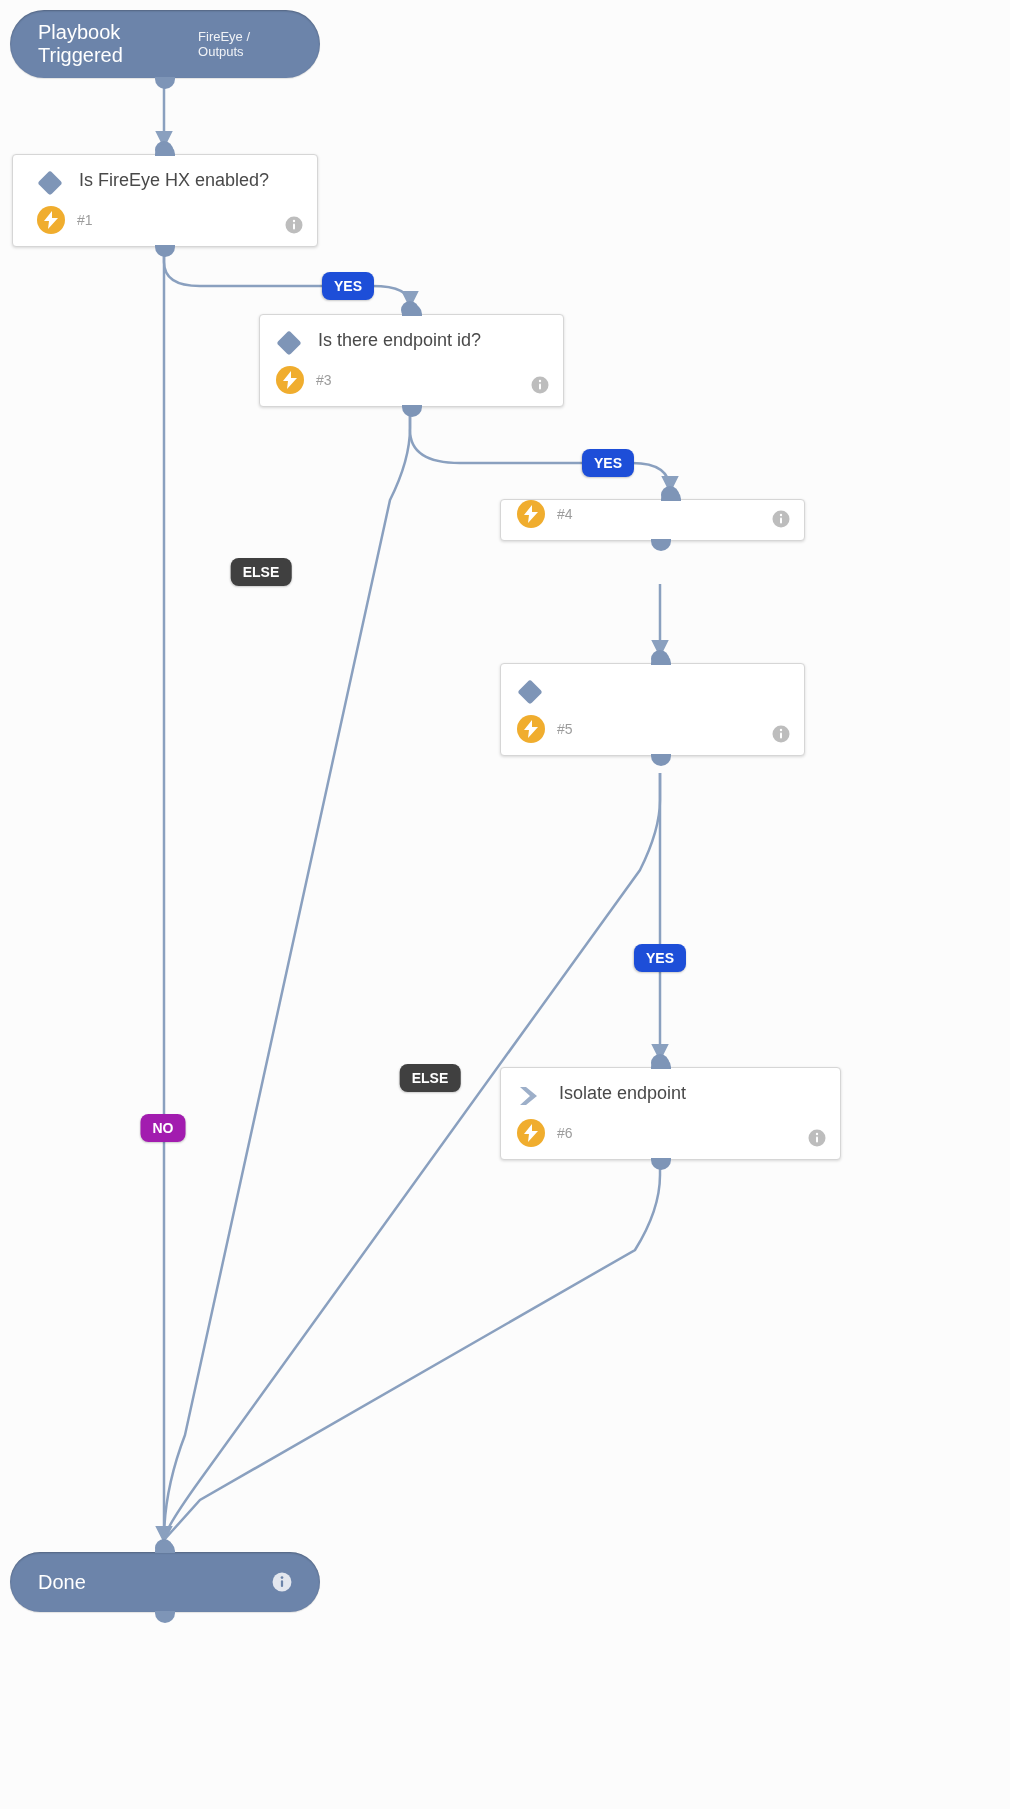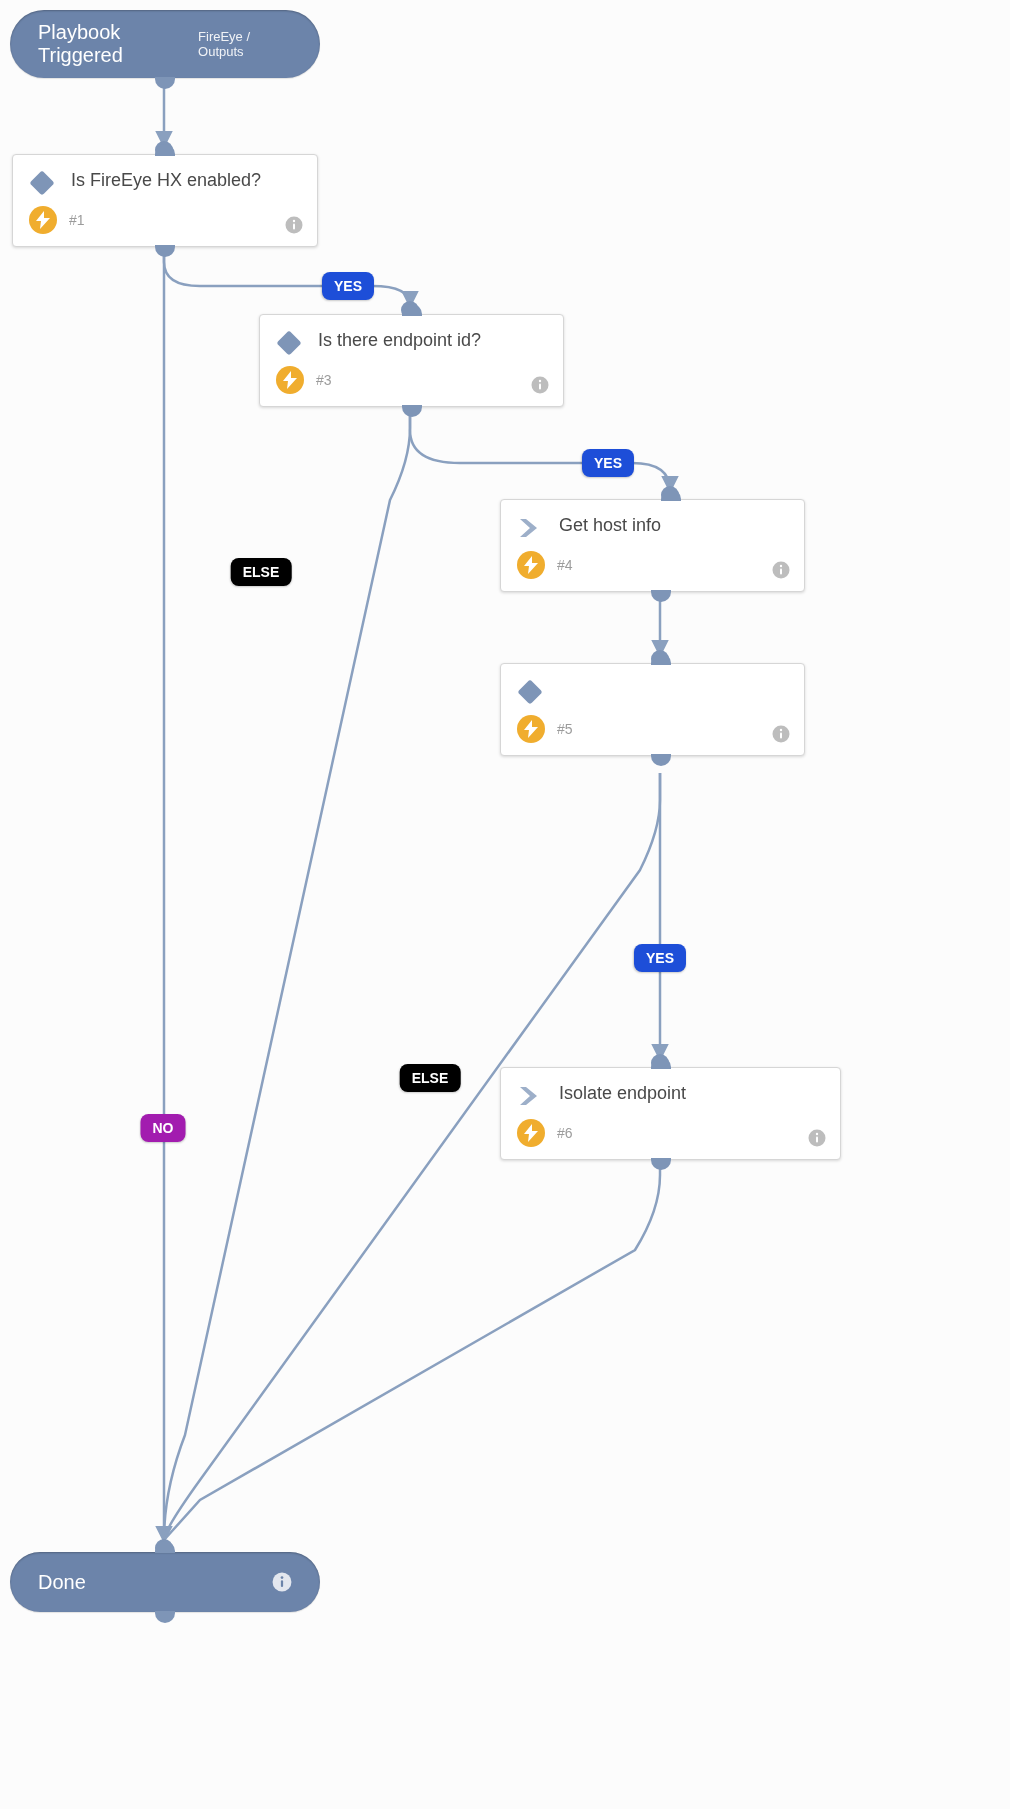--- a/index.html
+++ b/index.html
@@ -128,21 +128,21 @@
   }
   .tag-yes {
     background: #1d4ed8;
     color: #fff;
   }
   .tag-no {
     background: #a21caf;
     color: #fff;
   }
   .tag-else {
-    background: #000000;
+    background: #404040;
     color: #fff;
   }
   
   .port {
     position: absolute;
     width: 20px;
     height: 12px;
     background: #7e95b7;
     border-radius: 10px 10px 0 0;
     left: 50%;
@@ -207,21 +207,21 @@
 <div class="tag tag-else" style="left:261px; top:572px;">ELSE</div>
 <div class="tag tag-yes" style="left:660px; top:958px;">YES</div>
 <div class="tag tag-else" style="left:430px; top:1078px;">ELSE</div>
 
 <div class="node pill" style="left:10px; top:10px; width:310px; height:68px;">
   <span class="title">Playbook Triggered</span>
   <span class="io">FireEye / Outputs</span>
   <div class="port port-bottom"></div>
 </div>
 
-<div class="node card" style="left:12px; top:154px; width:306px;">
+<div class="node card" style="left:12px; top:154px; width:306px;padding-left:8px;">
   <div class="port"></div>
   <div class="card-top">
     <div class="shape-icon">
         <div class="diamond"></div>
       </div>
     <div class="card-title">Is FireEye HX enabled?</div>
   </div>
   <div class="card-bottom">
     <div class="bolt">
       <svg width="14" height="18" viewBox="0 0 14 18">
@@ -261,28 +261,20 @@
           <rect x="8" y="7.5" width="2" height="6" rx="1" fill="#fff"></rect>
           <circle cx="9" cy="5" r="1.2" fill="#fff"></circle>
         </svg>
     </span>
   </div>
   <div class="port port-bottom"></div>
 </div>
 
 <div class="node card" style="left:500px; top:499px; width:305px;">
   <div class="port" style="left:170px;"></div>
-  <div class="card-top">
-    <div class="shape-icon chevron-icon">
-      <svg width="22" height="20" viewBox="0 0 22 20">
-          <path d="M1 1 L11 10 L1 19 L7 19 L18 10 L7 1 Z" fill="#9dafc9"></path>
-        </svg>
-    </div>
-    <div class="card-title">Get host info</div>
-  </div>
   <div class="card-bottom">
     <div class="bolt">
       <svg width="14" height="18" viewBox="0 0 14 18">
           <path d="M8 0 L0 10 H5 L4 18 L14 7 H8 Z" fill="#fff"></path>
         </svg>
     </div>
     <span class="step-id">#4</span>
     <span class="info-icon">
       <svg width="18" height="18" viewBox="0 0 18 18">
           <circle cx="9" cy="9" r="8.5" fill="#bdbdbd"></circle>

